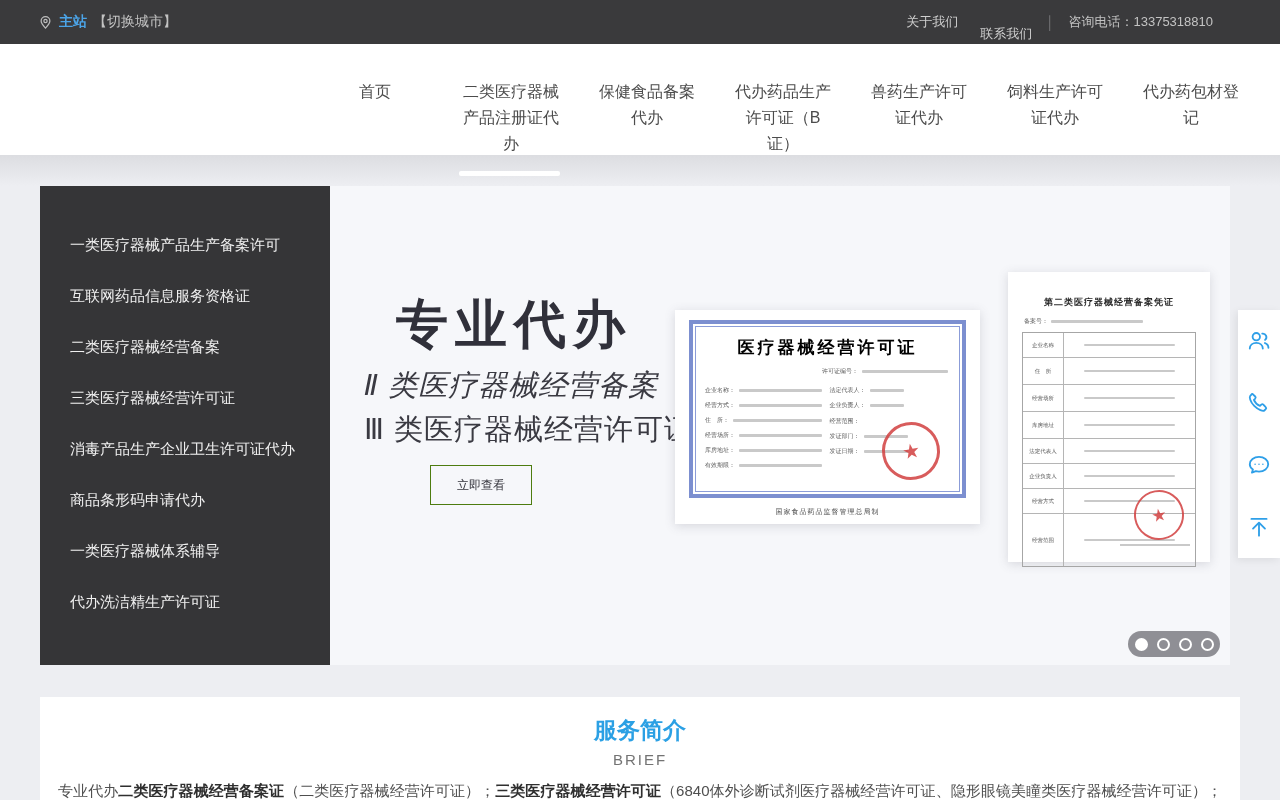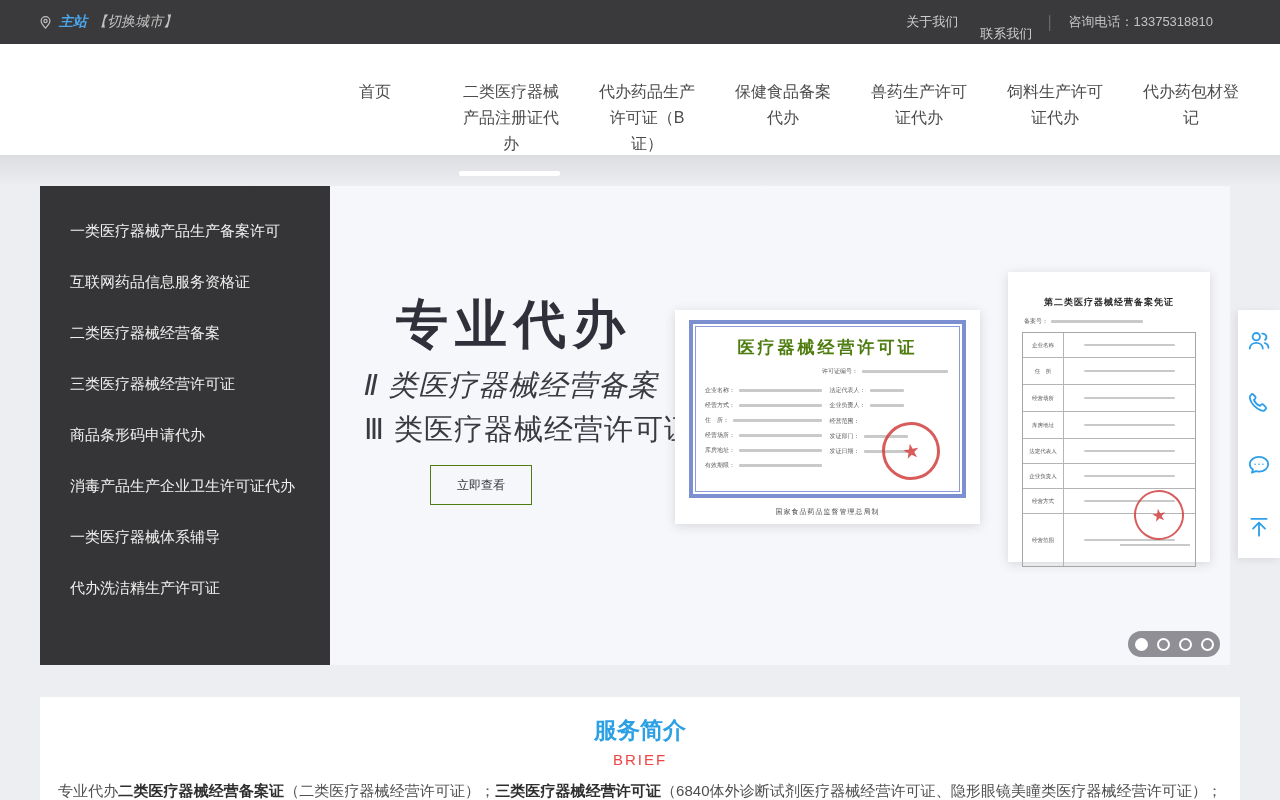--- a/index.html
+++ b/index.html
@@ -5,21 +5,21 @@
   html,body{margin:0;padding:0;}
   body{width:1280px;height:800px;overflow:hidden;background:#edeef2;
        font-family:"Liberation Sans","DejaVu Sans",sans-serif;}
   .stage{position:relative;width:1280px;height:800px;overflow:hidden;}
   .abs{position:absolute;}
 
   
   .topbar{left:0;top:0;width:1280px;height:44px;background:#3a3a3c;
           display:flex;align-items:center;justify-content:space-between;
           font-size:13px;color:#c6c6c6;}
-  .topbar-left{display:flex;align-items:center;margin-left:38px;gap:6px;font-style:italic;}
+  .topbar-left{display:flex;align-items:center;margin-left:38px;gap:6px;}
   .pin-icon{width:15px;height:15px;display:inline-block;}
   .site-main{color:#4ba4e8;font-weight:bold;font-size:14px;cursor:pointer;}
   .switch-city{color:#c2c2c2;font-size:14px;cursor:pointer;}
   .topbar-right{display:flex;align-items:center;margin-right:67px;gap:0;}
   .tb-link{color:#cfcfcf;cursor:pointer;}
   .tb-sep{color:#77787a;margin:0 14px;}
   .tb-phone{color:#c3c3c3;}
   .tb-gap{margin-left:22px;margin-top:24px;}
 
   
@@ -33,21 +33,21 @@
               color:#2d9bea;letter-spacing:4px;line-height:33px;}
   .brand-domain{font-size:17px;color:#2d9bea;line-height:20px;letter-spacing:.5px;}
   .nav{left:307px;top:79px;display:flex;z-index:4;}
   .nav-item{width:104px;margin:0 16px;text-align:center;font-size:16px;
             line-height:26px;color:#4c4c4c;cursor:pointer;}
   .nav-underline{left:459px;top:171px;width:101px;height:5px;background:#ffffff;
                  border-radius:2px;z-index:5;}
 
   
   .sidebar{left:40px;top:186px;width:290px;height:479px;background:#353537;
-           padding-top:20px;box-sizing:border-box;z-index:2;}
+           padding-top:34px;box-sizing:border-box;z-index:2;}
   .side-item{height:51px;display:flex;align-items:center;padding-left:30px;
              font-size:15px;color:#f0f0f0;cursor:pointer;}
 
   
   .banner{left:330px;top:186px;width:900px;height:479px;background:#f6f7fa;z-index:2;}
   .headline{left:66px;top:104px;font-family:"Liberation Serif","DejaVu Serif",serif;
             font-size:52px;font-weight:bold;color:#30303a;letter-spacing:7px;}
   .bline{left:34px;font-size:29px;color:#3a3a42;letter-spacing:1px;}
   .bline2{top:180px;font-style:italic;} .bline3{top:224px;}
   .cta{left:100px;top:279px;width:100px;height:38px;border:1px solid #4d7c0f;
@@ -55,21 +55,21 @@
        color:#33333b;cursor:pointer;background:transparent;}
 
   
   .cert1{left:345px;top:124px;width:305px;height:214px;background:#fff;
          box-shadow:0 2px 10px rgba(70,70,90,.18);}
   .cert1-frame{position:absolute;left:14px;right:14px;top:10px;bottom:26px;
                border:4px solid #7c8fd0;}
   .cert1-frame::before{content:"";position:absolute;inset:2px;
                        border:1px solid #8b9cd8;pointer-events:none;}
   .cert1-title{margin-top:12px;text-align:center;font-size:17px;font-weight:bold;
-               color:#4d7c0f;letter-spacing:3px;}
+               color:#000000;letter-spacing:3px;}
   .cert1-numrow{display:flex;align-items:center;gap:4px;justify-content:flex-end;
                 margin:8px 14px 2px 0;}
   .tiny-label{font-size:6px;color:#5a5a5a;white-space:nowrap;}
   .vbar{height:3px;background:#c9c9c9;border-radius:1px;}
   .cert1-cols{display:flex;margin:4px 10px 0 10px;}
   .cert1-col{flex:1;display:flex;flex-direction:column;}
   .crow{display:flex;align-items:center;gap:4px;margin:6px 6px 0 2px;}
   .crow .vbar{flex:1;}
   .scope-bars{flex:1;display:flex;flex-direction:column;gap:2px;}
   .scope-bars .vbar{height:2px;}
@@ -111,21 +111,21 @@
            flex-direction:column;z-index:6;}
   .tool-cell{flex:1;display:flex;align-items:center;justify-content:center;
              cursor:pointer;}
   .tool-cell svg{width:26px;height:26px;stroke:#2e9fe8;fill:none;
                  stroke-width:1.7;stroke-linecap:round;stroke-linejoin:round;}
 
   
   .brief{left:40px;top:697px;width:1200px;height:140px;background:#fff;
          box-sizing:border-box;padding-top:18px;}
   .brief-title{text-align:center;font-size:23px;font-weight:bold;color:#2ba0e4;}
-  .brief-sub{text-align:center;font-size:15px;color:#ef4444;letter-spacing:2px;
+  .brief-sub{text-align:center;font-size:15px;color:#737373;letter-spacing:2px;
              margin-top:5px;}
   .brief-para{margin:13px 18px 0 18px;font-size:15px;line-height:19px;
               color:#4f4f4f;text-align:justify;}
   .bold-seg{font-weight:bold;color:#2f2f2f;}
 </style>
 </head>
 <body>
 
 <div class="stage">
 
@@ -165,35 +165,35 @@
     </span>
     <span class="brand-text">
       <span class="brand-name">无忧帮办</span>
       <span class="brand-domain">51bangban.com.cn</span>
     </span>
   </div>
 
   <div class="abs nav">
     <div class="nav-item">首页</div>
     <div class="nav-item">二类医疗器械产品注册证代办</div>
+    <div class="nav-item">保健食品备案代办</div>
     <div class="nav-item">代办药品生产许可证（B证）</div>
-    <div class="nav-item">保健食品备案代办</div>
     <div class="nav-item">兽药生产许可证代办</div>
     <div class="nav-item">饲料生产许可证代办</div>
     <div class="nav-item">代办药包材登记</div>
   </div>
   <div class="abs nav-underline"></div>
 
   <div class="abs sidebar">
     <div class="side-item">一类医疗器械产品生产备案许可</div>
     <div class="side-item">互联网药品信息服务资格证</div>
     <div class="side-item">二类医疗器械经营备案</div>
     <div class="side-item">三类医疗器械经营许可证</div>
+    <div class="side-item">消毒产品生产企业卫生许可证代办</div>
     <div class="side-item">商品条形码申请代办</div>
-    <div class="side-item">消毒产品生产企业卫生许可证代办</div>
     <div class="side-item">一类医疗器械体系辅导</div>
     <div class="side-item">代办洗洁精生产许可证</div>
   </div>
 
   <div class="abs banner">
     <div class="abs headline">专业代办</div>
     <div class="abs bline bline2">Ⅱ 类医疗器械经营备案</div>
     <div class="abs bline bline3">Ⅲ 类医疗器械经营许可证</div>
     <div class="abs cta">立即查看</div>
 

